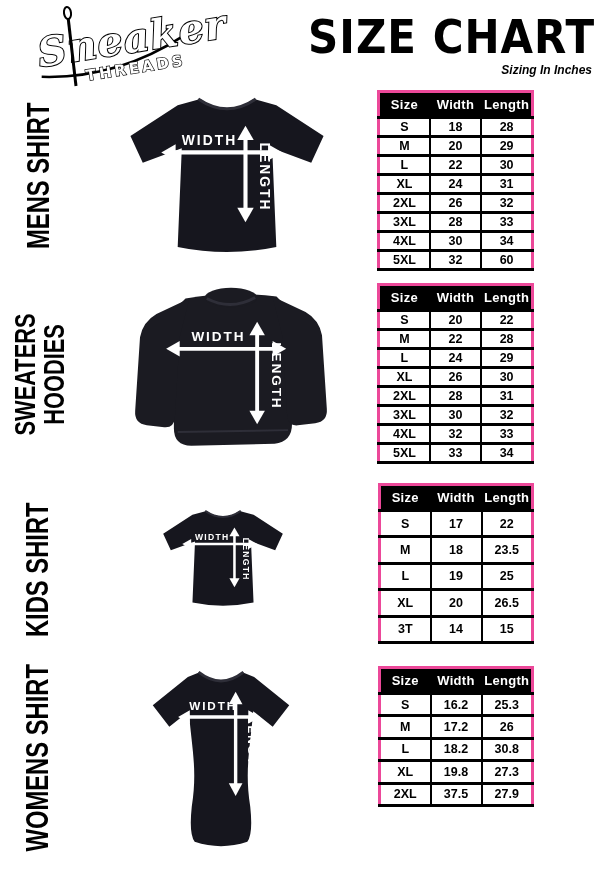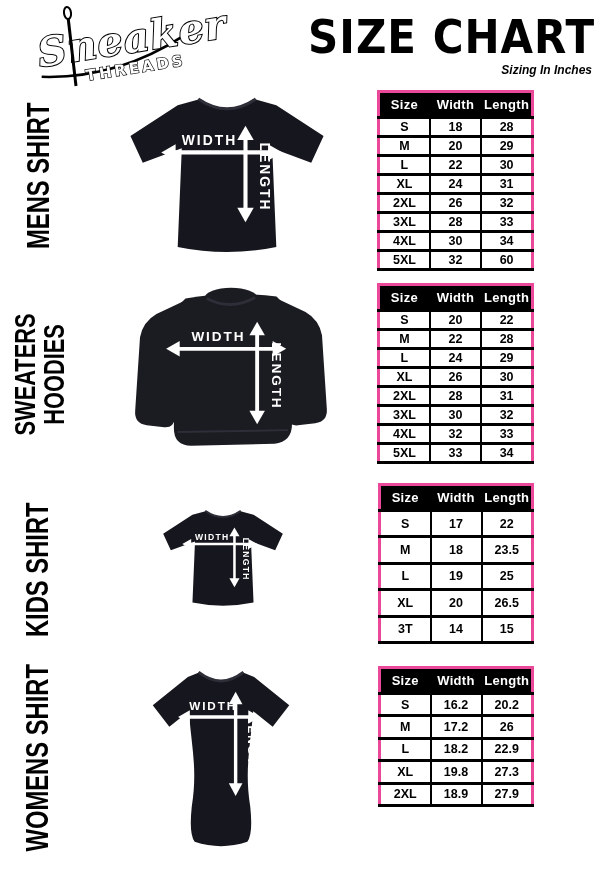--- a/index.html
+++ b/index.html
@@ -311,38 +311,38 @@
       <tr>
         <th>Size</th>
         <th>Width</th>
         <th>Length</th>
       </tr>
     </thead>
     <tbody>
         <tr>
           <td>S</td>
           <td>16.2</td>
-          <td>20.2</td>
+          <td>25.3</td>
         </tr>
         <tr>
           <td>M</td>
           <td>17.2</td>
           <td>26</td>
         </tr>
         <tr>
           <td>L</td>
           <td>18.2</td>
-          <td>22.9</td>
+          <td>30.8</td>
         </tr>
         <tr>
           <td>XL</td>
           <td>19.8</td>
           <td>27.3</td>
         </tr>
         <tr>
           <td>2XL</td>
-          <td>18.9</td>
+          <td>37.5</td>
           <td>27.9</td>
         </tr>
       </tbody>
   </table>
 
 </div>
 
 </body></html>

